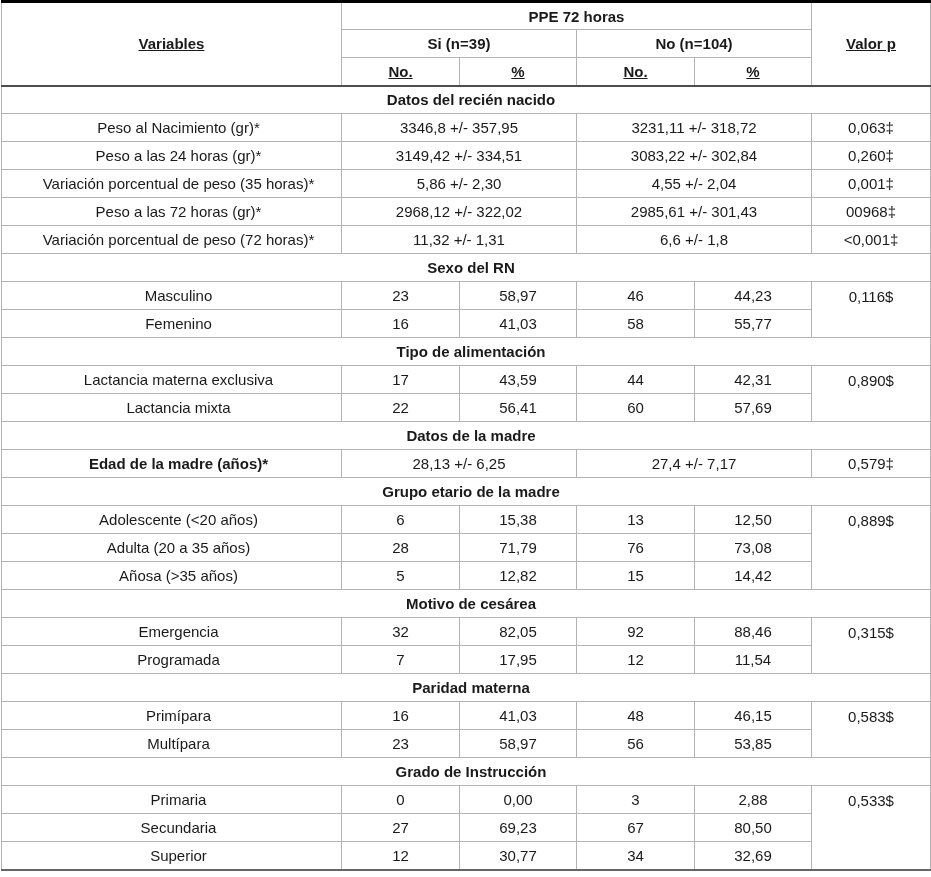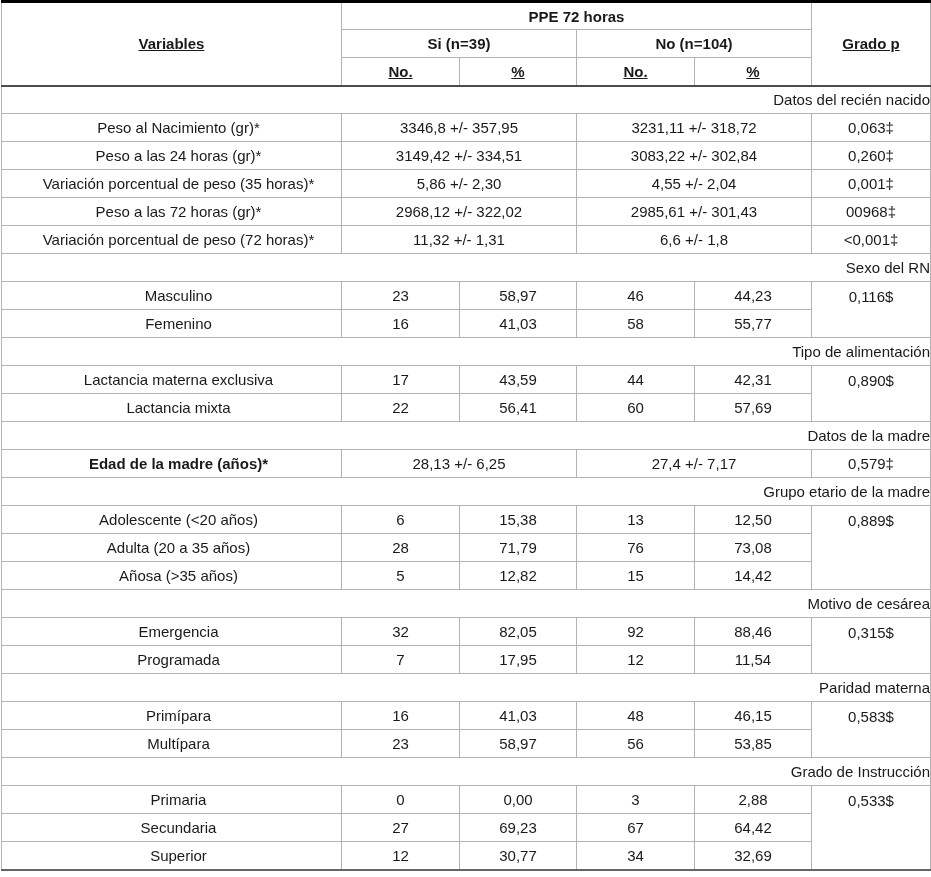--- a/index.html
+++ b/index.html
@@ -42,23 +42,23 @@
   }
   .hdr-bottom {
     border-bottom: 2px solid #4d4d4d;
     text-decoration: underline;
   }
   td.label {
     text-align: center;
     padding-left: 14px;
   }
   td.section {
-    text-align: right;
+    text-align: center;
     padding-left: 10px;
-    font-weight: normal;
+    font-weight: bold;
   }
   td.label-bold {
     font-weight: bold;
   }
   td.pspan {
     vertical-align: top;
     padding-top: 6px;
     margin-top: 36px;
   }
 </style>
@@ -72,21 +72,21 @@
       <col style="width:118px">
       <col style="width:117px">
       <col style="width:118px">
       <col style="width:117px">
       <col style="width:119px">
     </colgroup>
     <thead>
       <tr>
         <th rowspan="3" class="hdr-bottom">Variables</th>
         <th colspan="4">PPE 72 horas</th>
-        <th rowspan="3" class="hdr-bottom">Grado p</th>
+        <th rowspan="3" class="hdr-bottom">Valor p</th>
       </tr>
       <tr>
         <th colspan="2">Si (n=39)</th>
         <th colspan="2">No (n=104)</th>
       </tr>
       <tr>
         <th class="hdr-bottom">No.</th>
         <th class="hdr-bottom">%</th>
         <th class="hdr-bottom">No.</th>
         <th class="hdr-bottom">%</th>
@@ -248,21 +248,21 @@
         <td>0,00</td>
         <td>3</td>
         <td>2,88</td>
         <td rowspan="3" class="pspan">0,533$</td>
       </tr>
       <tr>
         <td class="label">Secundaria</td>
         <td>27</td>
         <td>69,23</td>
         <td>67</td>
-        <td>64,42</td>
+        <td>80,50</td>
       </tr>
       <tr>
         <td class="label">Superior</td>
         <td>12</td>
         <td>30,77</td>
         <td>34</td>
         <td>32,69</td>
       </tr>
     </tbody>
   </table>

